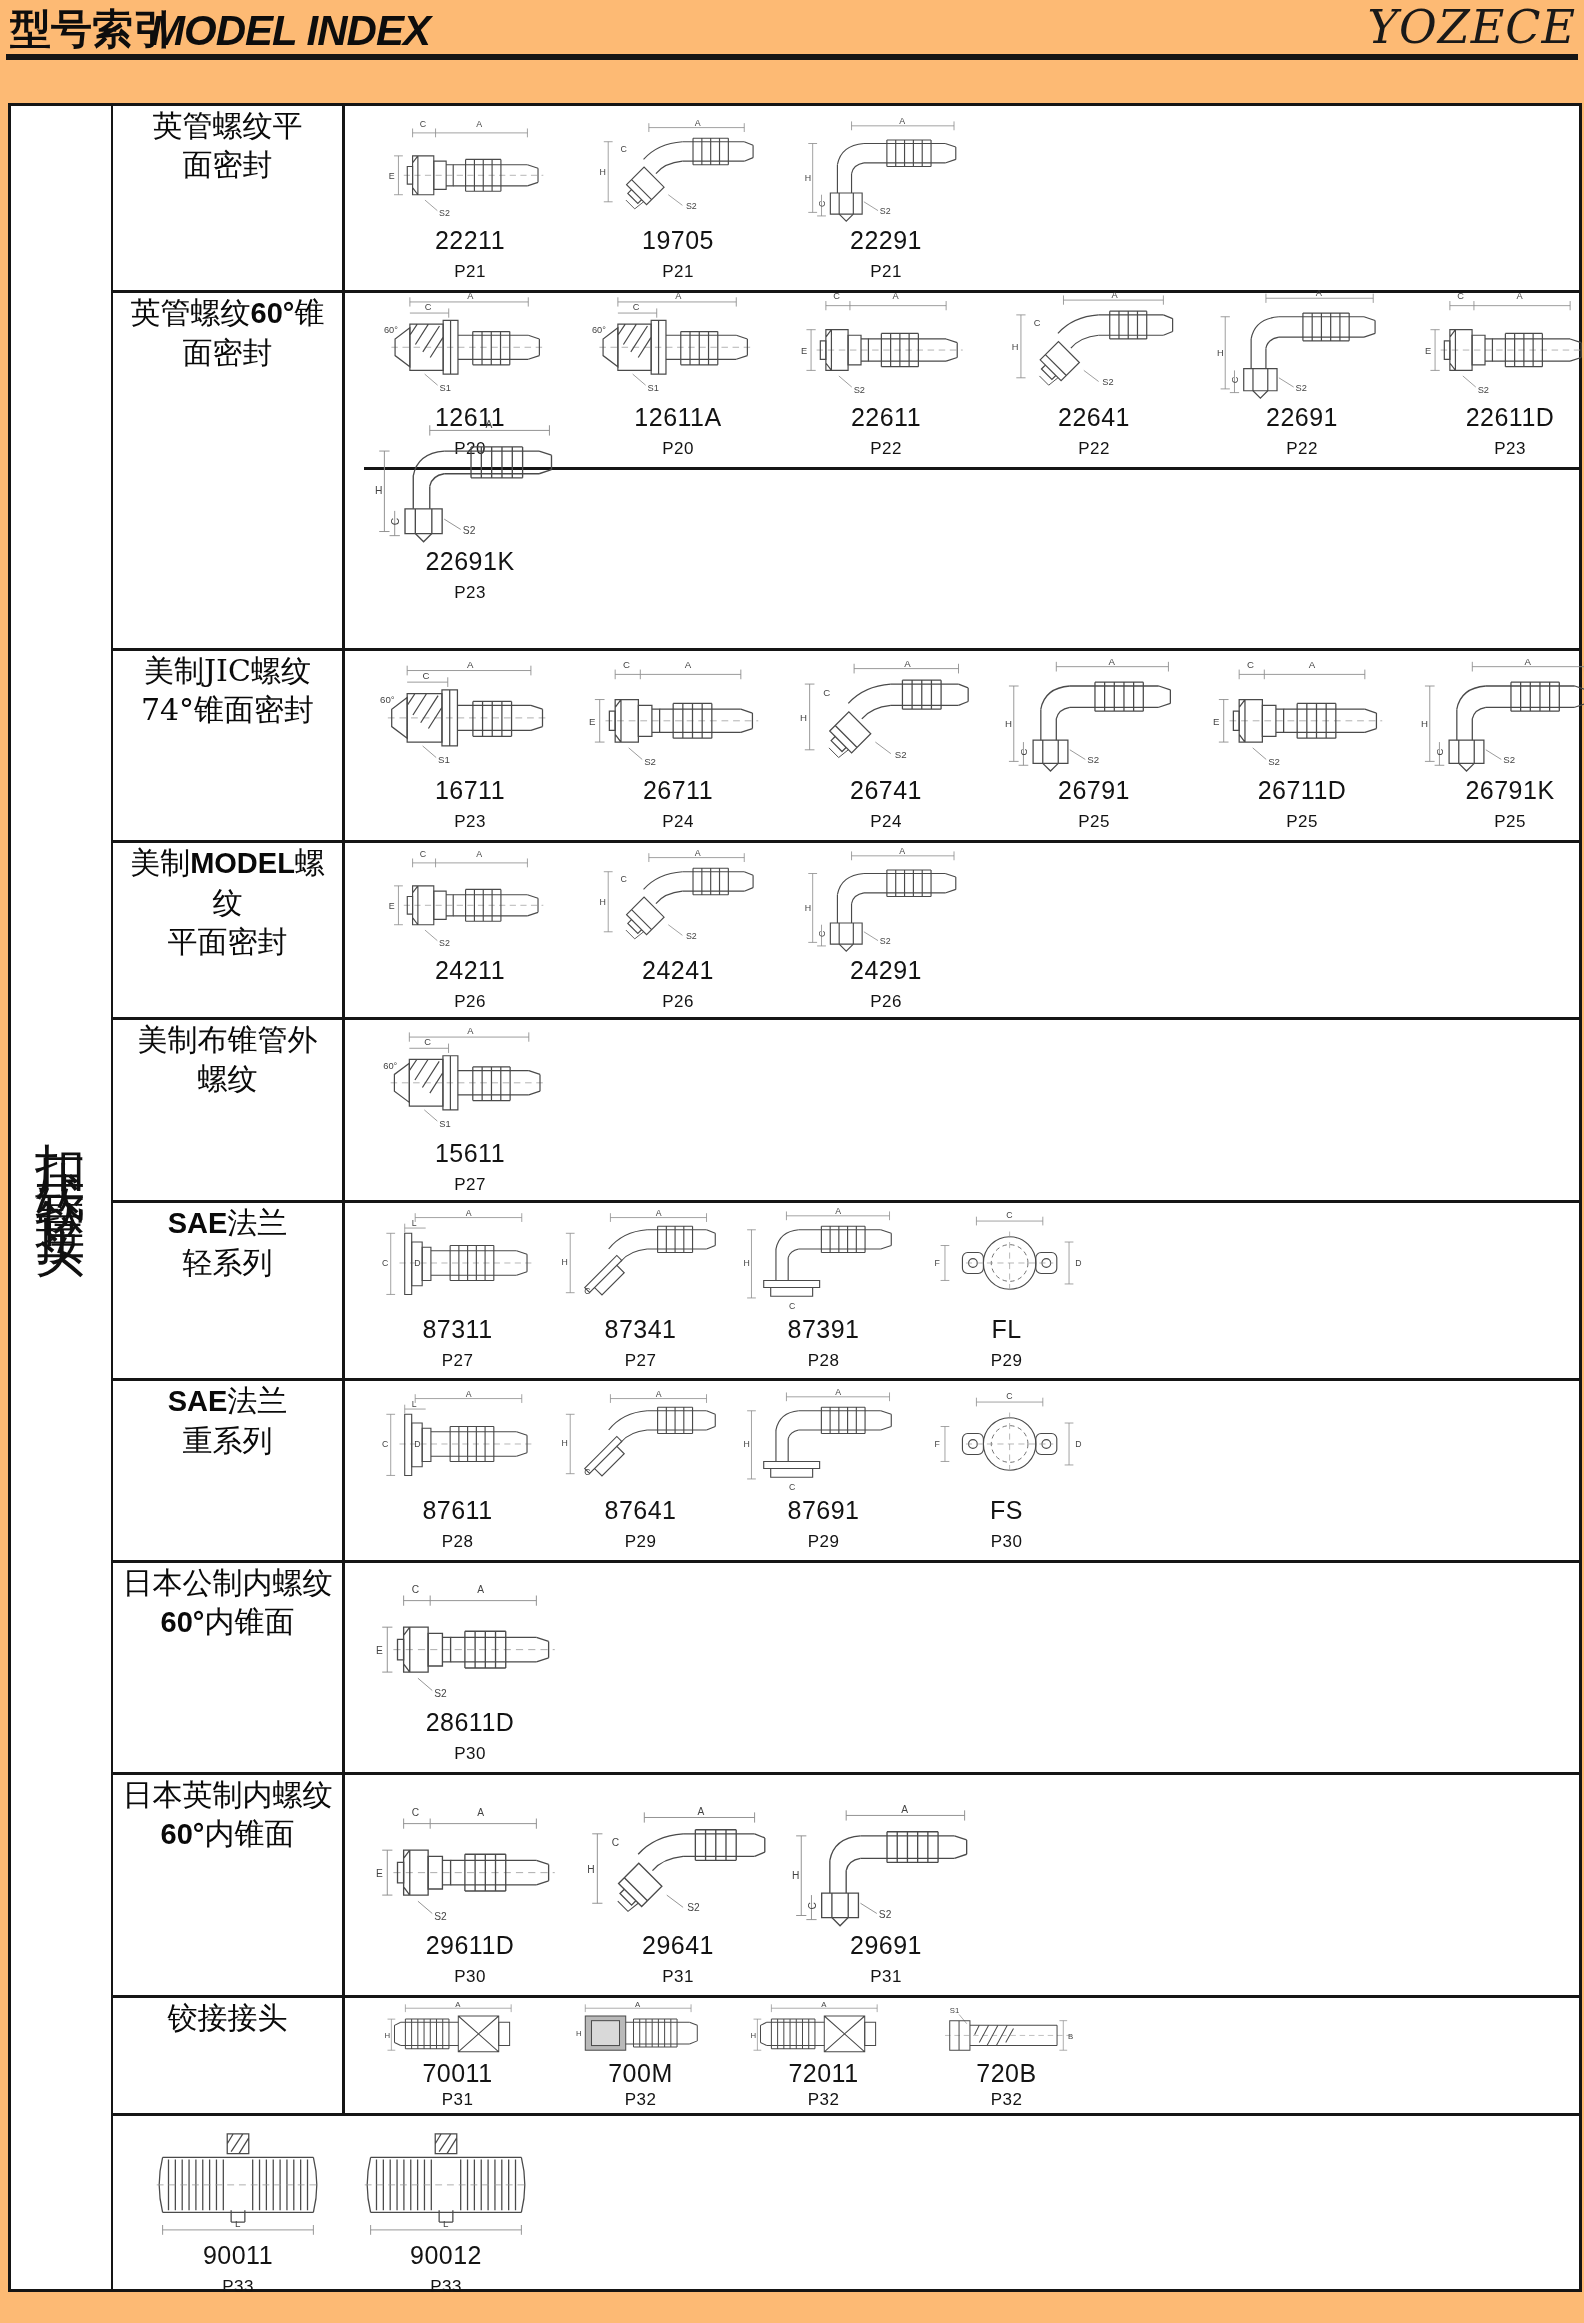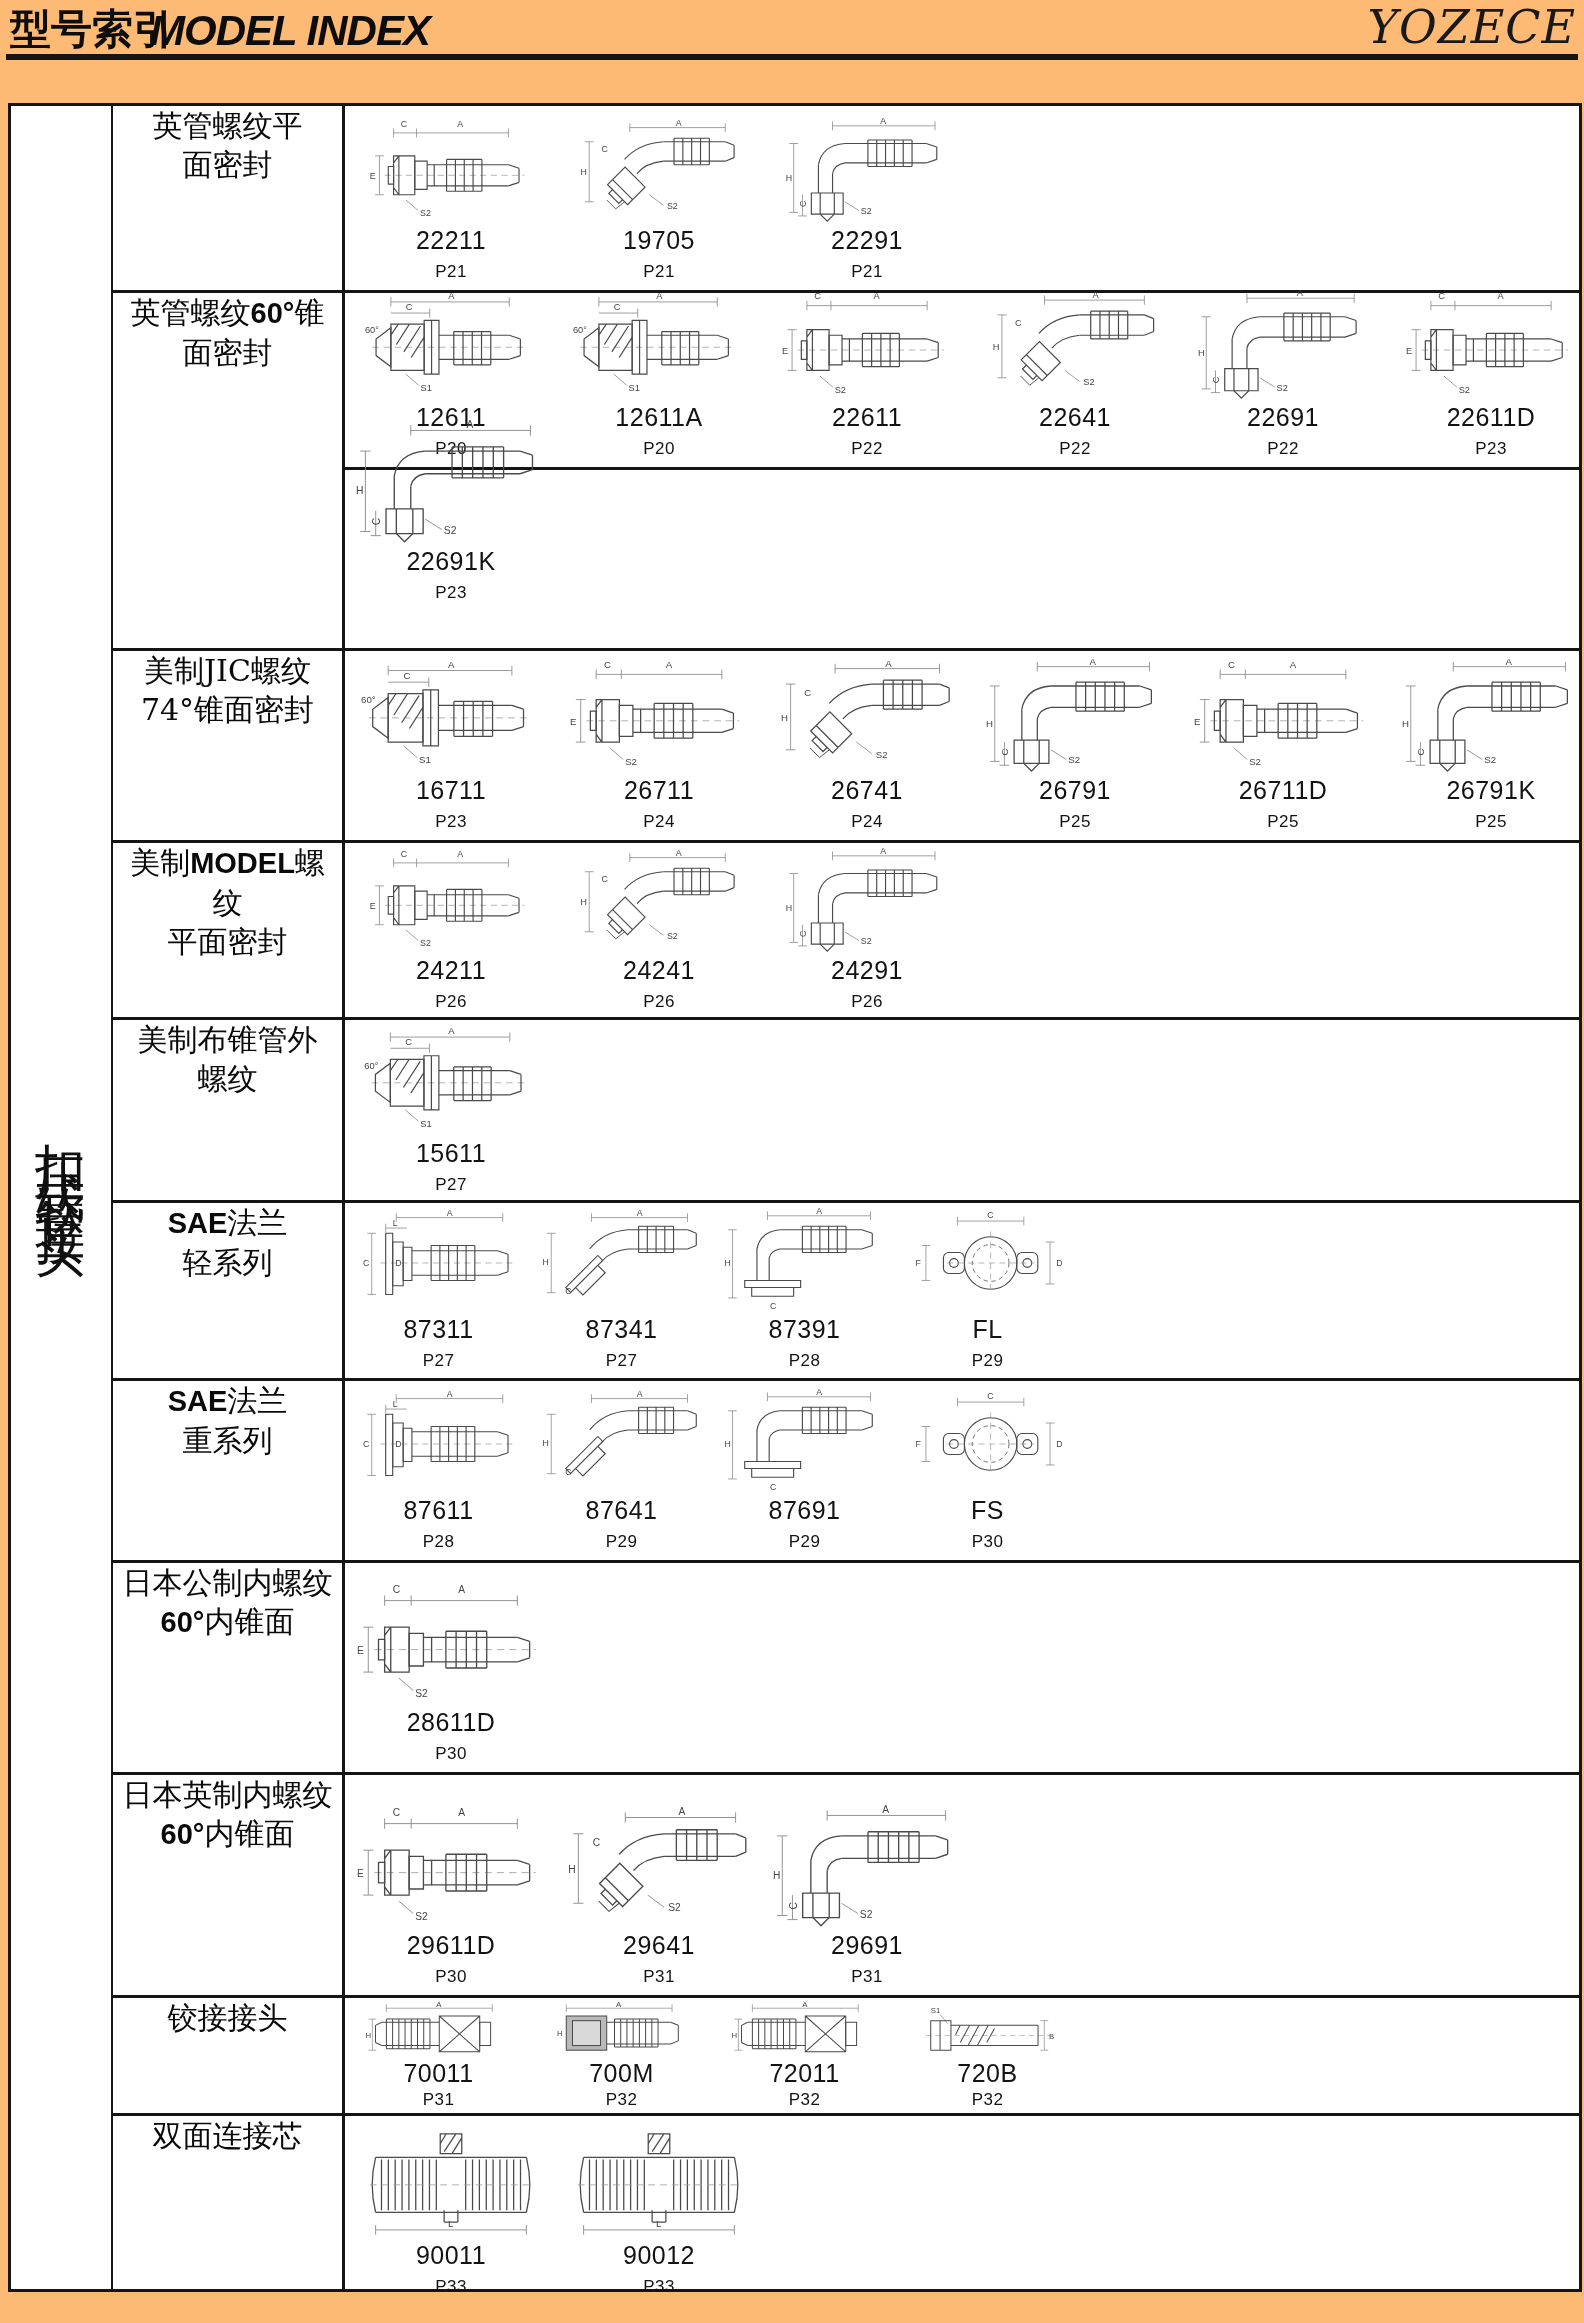--- a/index.html
+++ b/index.html
@@ -40,21 +40,21 @@
   .rowwrap { flex:1; display:flex; flex-direction:column; min-width:0; }
   .row { display:flex; box-sizing:border-box; }
   .row + .row { border-top:3px solid #151515; }
   .cat {
     width:232px; flex:none; border-right:3px solid #151515;
     display:flex; flex-direction:column; justify-content:flex-start; align-items:center;
     font-family:"DejaVu Serif","Liberation Serif",serif;
     font-size:30px; line-height:1.3; color:#0a0a0a; text-align:center; padding:0 4px; box-sizing:border-box;
   }
   .cat .seg-b { font-family:"Liberation Sans",sans-serif; font-weight:bold; font-size:29px; }
-  .prods { flex:1; display:flex; flex-direction:column; min-width:0; }
+  .prods { flex:1; display:flex; flex-direction:column; min-width:0;margin-left:19px; }
   .pgroup { display:flex; align-items:flex-end; flex:1; box-sizing:border-box; padding:4px 0 0 2px; }
   .pgroup + .pgroup { border-top:3px solid #151515; }
   .pcell { display:flex; flex-direction:column; align-items:center; justify-content:flex-end; padding-bottom:8px; }
   .w210 .pcell { width:208px; flex:none; }
   .w185 .pcell { width:183px; flex:none; }
   .model { font-size:25px; color:#131313; margin-top:3px; letter-spacing:0.5px; }
   .page-ref { font-size:17px; color:#131313; margin-top:7px; letter-spacing:0.5px; }
   .tight .model { margin-top:1px; } .tight .page-ref { margin-top:2px; }
   .diag { display:block; }
   svg text { font-family:"Liberation Sans",sans-serif; }
@@ -664,23 +664,20 @@
                   <use href="#sym-plug-male"></use>
                 </svg>
               <div class="model">720B</div>
               <div class="page-ref">P32</div>
             </div>
           </div>
         </div>
       </div>
 
       <div class="row" style="height:176px">
-        <div class="cat">
-          <div class="cat-line"><span>双面连接芯</span></div>
-        </div>
         <div class="prods">
           <div class="pgroup w210">
             <div class="pcell">
               <svg class="diag" width="186" height="118" viewBox="0 0 190 120">
                   <use href="#sym-double-barb"></use>
                 </svg>
               <div class="model">90011</div>
               <div class="page-ref">P33</div>
             </div>
             <div class="pcell">

